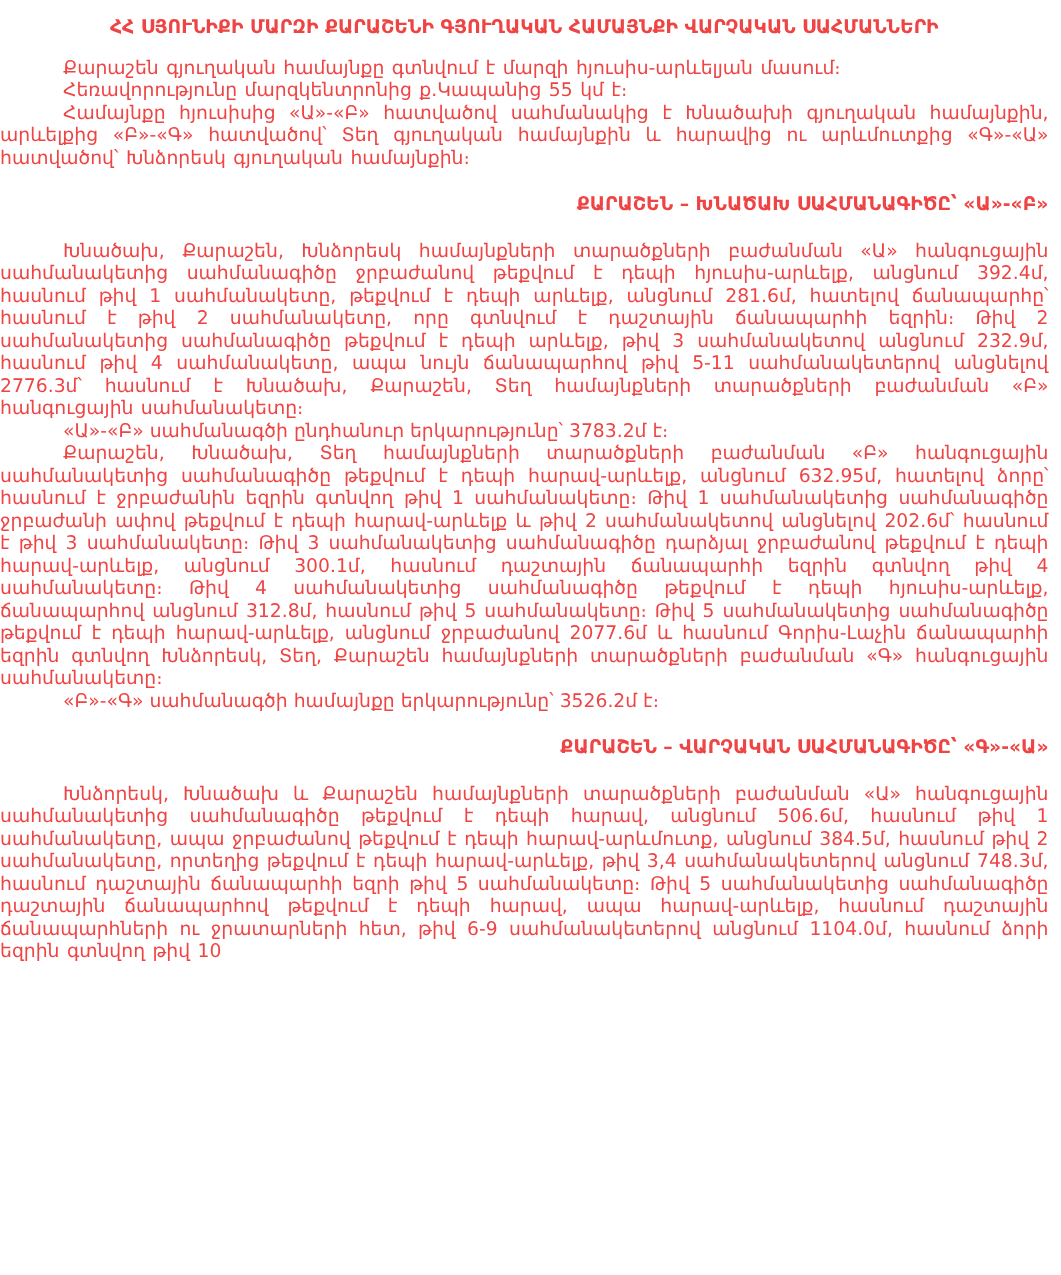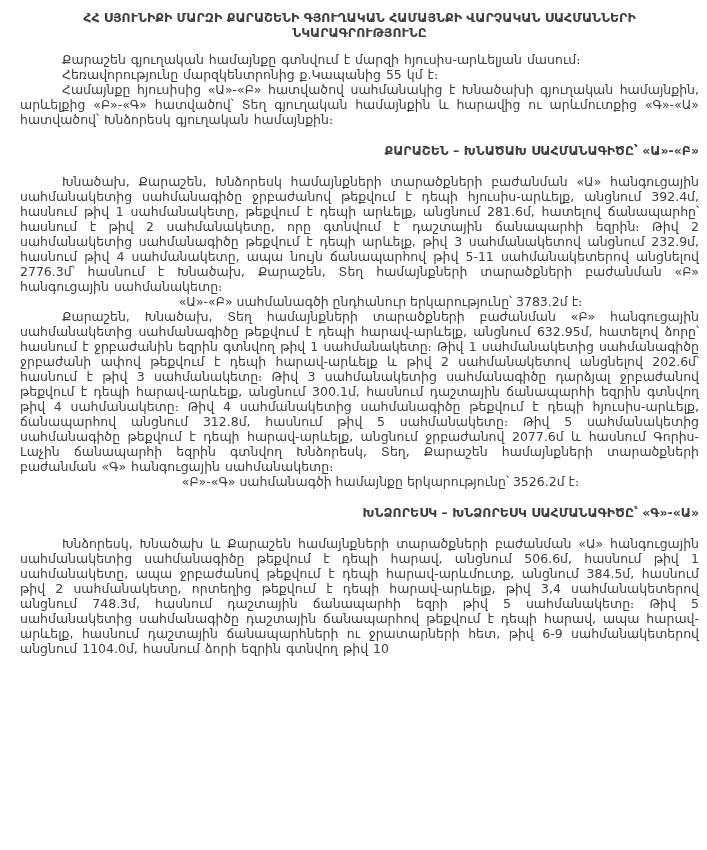--- a/index.html
+++ b/index.html
@@ -6,25 +6,25 @@
     margin: 0;
     padding: 0;
     background: #ffffff;
   }
   .page {
     position: relative;
     width: 707px;
     height: 850px;
     box-sizing: border-box;
     background: #ffffff;
-    color: #404040;
+    color: #ef4444;
     font-family: "DejaVu Sans", "Liberation Sans", sans-serif;
     font-size: 12.5px;
     line-height: 15px;
-    padding: 10px 8px 0 20px;
+    padding: 10px 8px 0 0;
     overflow: hidden;
   }
   .doc-title {
     text-align: center;
     font-weight: bold;
     font-size: 12.5px;
     line-height: 15px;
     margin: 0 0 12px 0;
   }
   .para {
@@ -35,41 +35,40 @@
   }
   .section-heading {
     text-align: right;
     font-weight: bold;
     font-size: 12.5px;
     line-height: 15px;
     margin: 16px 0 16px 0;
   }
   .total-line {
     margin: 0;
-    text-align: center;
+    text-align: left;
     text-indent: 42px;
   }
 </style>
 </head>
 <body>
 
 <div class="page">
 
   <div class="doc-title">
     <div>ՀՀ ՍՅՈՒՆԻՔԻ ՄԱՐԶԻ ՔԱՐԱՇԵՆԻ ԳՅՈՒՂԱԿԱՆ ՀԱՄԱՅՆՔԻ ՎԱՐՉԱԿԱՆ ՍԱՀՄԱՆՆԵՐԻ</div>
-    <div>ՆԿԱՐԱԳՐՈՒԹՅՈՒՆԸ</div>
   </div>
 
   <p class="para">Քարաշեն գյուղական համայնքը գտնվում է մարզի հյուսիս-արևելյան մասում։</p>
   <p class="para">Հեռավորությունը մարզկենտրոնից ք.Կապանից 55 կմ է։</p>
   <p class="para">Համայնքը հյուսիսից «Ա»-«Բ» հատվածով սահմանակից է Խնածախի գյուղական համայնքին, արևելքից «Բ»-«Գ» հատվածով՝ Տեղ գյուղական համայնքին և հարավից ու արևմուտքից «Գ»-«Ա» հատվածով՝ Խնձորեսկ գյուղական համայնքին։</p>
 
   <h2 class="section-heading">ՔԱՐԱՇԵՆ – ԽՆԱԾԱԽ  ՍԱՀՄԱՆԱԳԻԾԸ՝  «Ա»-«Բ»</h2>
   <p class="para">Խնածախ, Քարաշեն, Խնձորեսկ համայնքների տարածքների բաժանման «Ա» հանգուցային սահմանակետից սահմանագիծը ջրբաժանով թեքվում է դեպի հյուսիս-արևելք, անցնում 392.4մ, հասնում թիվ 1 սահմանակետը, թեքվում է դեպի արևելք, անցնում 281.6մ, հատելով ճանապարհը՝ հասնում է թիվ 2 սահմանակետը, որը գտնվում է դաշտային ճանապարհի եզրին։ Թիվ 2 սահմանակետից սահմանագիծը թեքվում է դեպի արևելք, թիվ 3 սահմանակետով անցնում 232.9մ, հասնում թիվ 4 սահմանակետը, ապա նույն ճանապարհով թիվ 5-11 սահմանակետերով անցնելով 2776.3մ՝ հասնում է Խնածախ, Քարաշեն, Տեղ համայնքների տարածքների բաժանման «Բ» հանգուցային սահմանակետը։</p>
   <p class="total-line">«Ա»-«Բ» սահմանագծի ընդհանուր երկարությունը՝  3783.2մ է։</p>
 
   <p class="para">Քարաշեն, Խնածախ, Տեղ համայնքների տարածքների բաժանման «Բ» հանգուցային սահմանակետից սահմանագիծը թեքվում է դեպի հարավ-արևելք, անցնում 632.95մ, հատելով ձորը՝ հասնում է ջրբաժանին եզրին գտնվող թիվ 1 սահմանակետը։ Թիվ 1 սահմանակետից սահմանագիծը ջրբաժանի ափով թեքվում է դեպի հարավ-արևելք և թիվ 2 սահմանակետով անցնելով 202.6մ՝ հասնում է թիվ 3 սահմանակետը։ Թիվ 3 սահմանակետից սահմանագիծը դարձյալ ջրբաժանով թեքվում է դեպի հարավ-արևելք, անցնում 300.1մ, հասնում դաշտային ճանապարհի եզրին գտնվող թիվ 4 սահմանակետը։ Թիվ 4 սահմանակետից սահմանագիծը թեքվում է դեպի հյուսիս-արևելք, ճանապարհով անցնում 312.8մ, հասնում թիվ 5 սահմանակետը։ Թիվ 5 սահմանակետից սահմանագիծը թեքվում է դեպի հարավ-արևելք, անցնում ջրբաժանով 2077.6մ և հասնում Գորիս-Լաչին ճանապարհի եզրին գտնվող Խնձորեսկ, Տեղ, Քարաշեն համայնքների տարածքների բաժանման «Գ» հանգուցային սահմանակետը։</p>
   <p class="total-line">«Բ»-«Գ» սահմանագծի համայնքը երկարությունը՝  3526.2մ է։</p>
 
-  <h2 class="section-heading">ԽՆՁՈՐԵՍԿ – ԽՆՁՈՐԵՍԿ  ՍԱՀՄԱՆԱԳԻԾԸ՝  «Գ»-«Ա»</h2>
+  <h2 class="section-heading">ՔԱՐԱՇԵՆ – ՎԱՐՉԱԿԱՆ  ՍԱՀՄԱՆԱԳԻԾԸ՝  «Գ»-«Ա»</h2>
   <p class="para">Խնձորեսկ, Խնածախ և Քարաշեն համայնքների տարածքների բաժանման «Ա» հանգուցային սահմանակետից սահմանագիծը թեքվում է դեպի հարավ, անցնում 506.6մ, հասնում թիվ 1 սահմանակետը, ապա ջրբաժանով թեքվում է դեպի հարավ-արևմուտք, անցնում 384.5մ, հասնում թիվ 2 սահմանակետը, որտեղից թեքվում է դեպի հարավ-արևելք, թիվ 3,4 սահմանակետերով անցնում 748.3մ, հասնում դաշտային ճանապարհի եզրի թիվ 5 սահմանակետը։ Թիվ 5 սահմանակետից սահմանագիծը դաշտային ճանապարհով թեքվում է դեպի հարավ, ապա հարավ-արևելք, հասնում դաշտային ճանապարհների ու ջրատարների հետ, թիվ 6-9 սահմանակետերով անցնում 1104.0մ, հասնում ձորի եզրին գտնվող թիվ 10</p>
 
 </div>
 
 </body></html>

